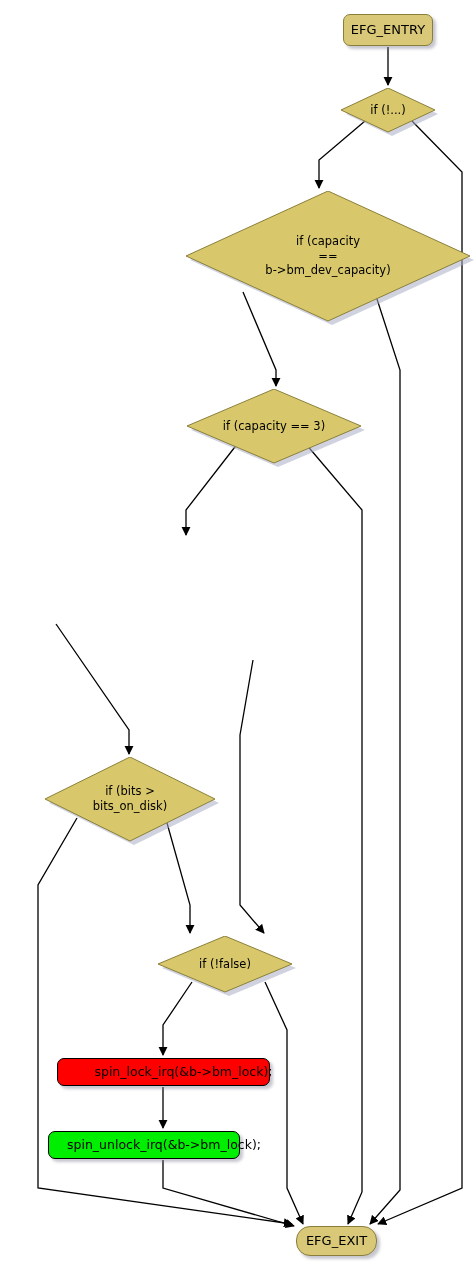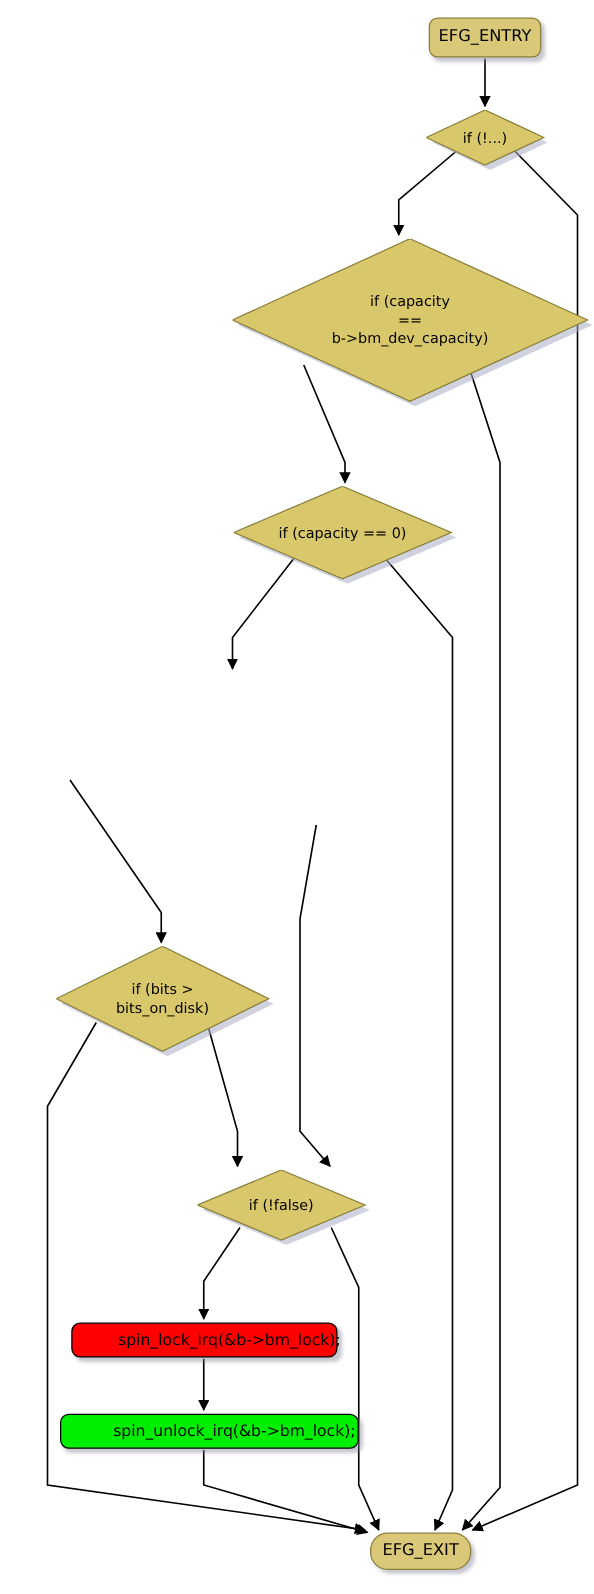--- a/index.html
+++ b/index.html
@@ -142,21 +142,21 @@
       <polygon points="47,0 94,22 47,44 0,22" fill="#d9c86b" stroke="#8a7f3a" stroke-width="1"></polygon>
     </svg>
     <div class="dlabel">if (!...)</div>
   </div>
 
   <div class="diamond" style="left:187px; top:389px; width:174px; height:74px;">
     <svg width="178" height="78" viewBox="0 0 178 78">
       <polygon points="91,4 178,41 91,78 4,41" fill="#a9aec4" opacity="0.55"></polygon>
       <polygon points="87,0 174,37 87,74 0,37" fill="#d9c86b" stroke="#8a7f3a" stroke-width="1"></polygon>
     </svg>
-    <div class="dlabel">if (capacity == 0)</div>
+    <div class="dlabel">if (capacity == 3)</div>
   </div>
 
 
   <div class="diamond" style="left:45px; top:757px; width:170px; height:84px;">
     <svg width="174" height="88" viewBox="0 0 174 88">
       <polygon points="89,4 174,46 89,88 4,46" fill="#a9aec4" opacity="0.55"></polygon>
       <polygon points="85,0 170,42 85,84 0,42" fill="#d9c86b" stroke="#8a7f3a" stroke-width="1"></polygon>
     </svg>
     <div class="dlabel">if (bits &gt;
 bits_on_disk)</div>
@@ -167,21 +167,21 @@
       <polygon points="71,4 138,32 71,60 4,32" fill="#a9aec4" opacity="0.55"></polygon>
       <polygon points="67,0 134,28 67,56 0,28" fill="#d9c86b" stroke="#8a7f3a" stroke-width="1"></polygon>
     </svg>
     <div class="dlabel">if (!false)</div>
   </div>
 
   <div class="node action" style="left:57px; top:1058px; width:213px; height:28px; background:#ff0000;">
     <span>spin_lock_irq(&amp;b-&gt;bm_lock);</span>
   </div>
 
-  <div class="node action" style="left:48px; top:1131px; width:239px; height:28px; background:#00ee00;">
+  <div class="node action" style="left:48px; top:1131px; width:192px; height:28px; background:#00ee00;">
     <span>spin_unlock_irq(&amp;b-&gt;bm_lock);</span>
   </div>
 
   <div class="node term" style="left:296px; top:1226px; width:81px; height:30px;border-radius:14px;">
     <span>EFG_EXIT</span>
   </div>
 
 </div>
 
 </body></html>

